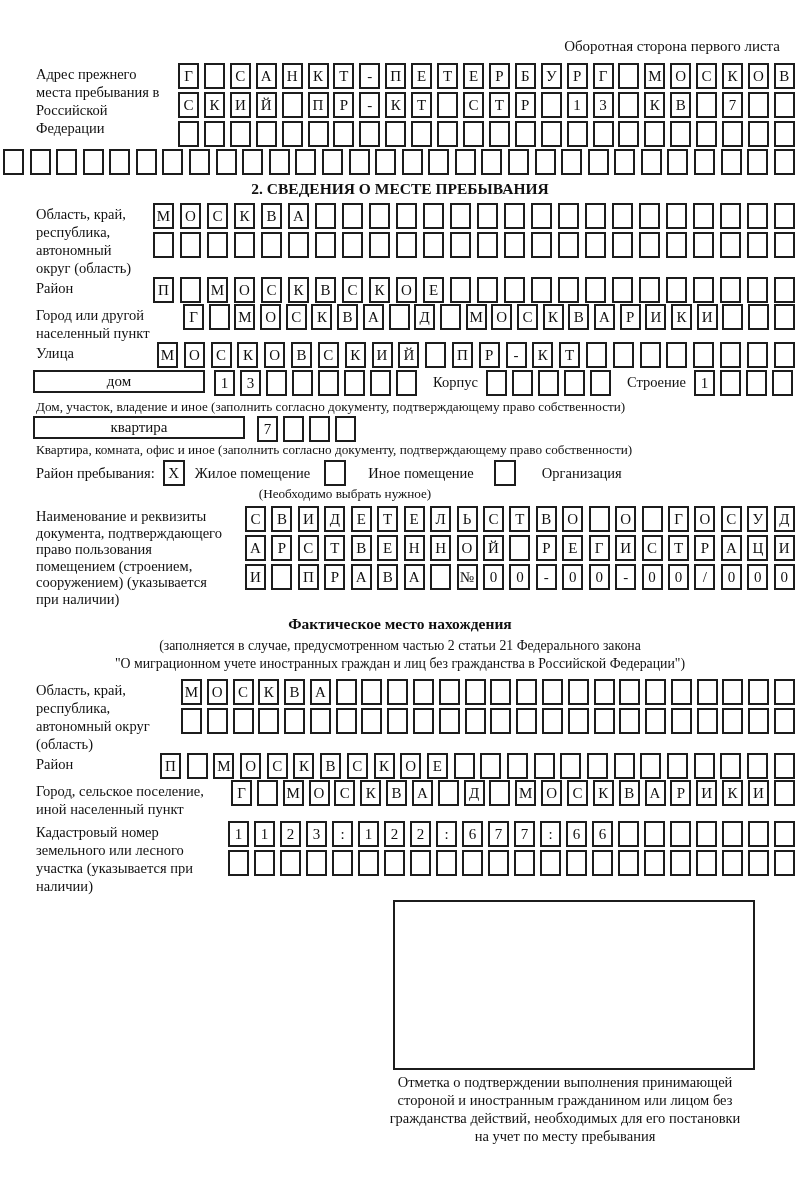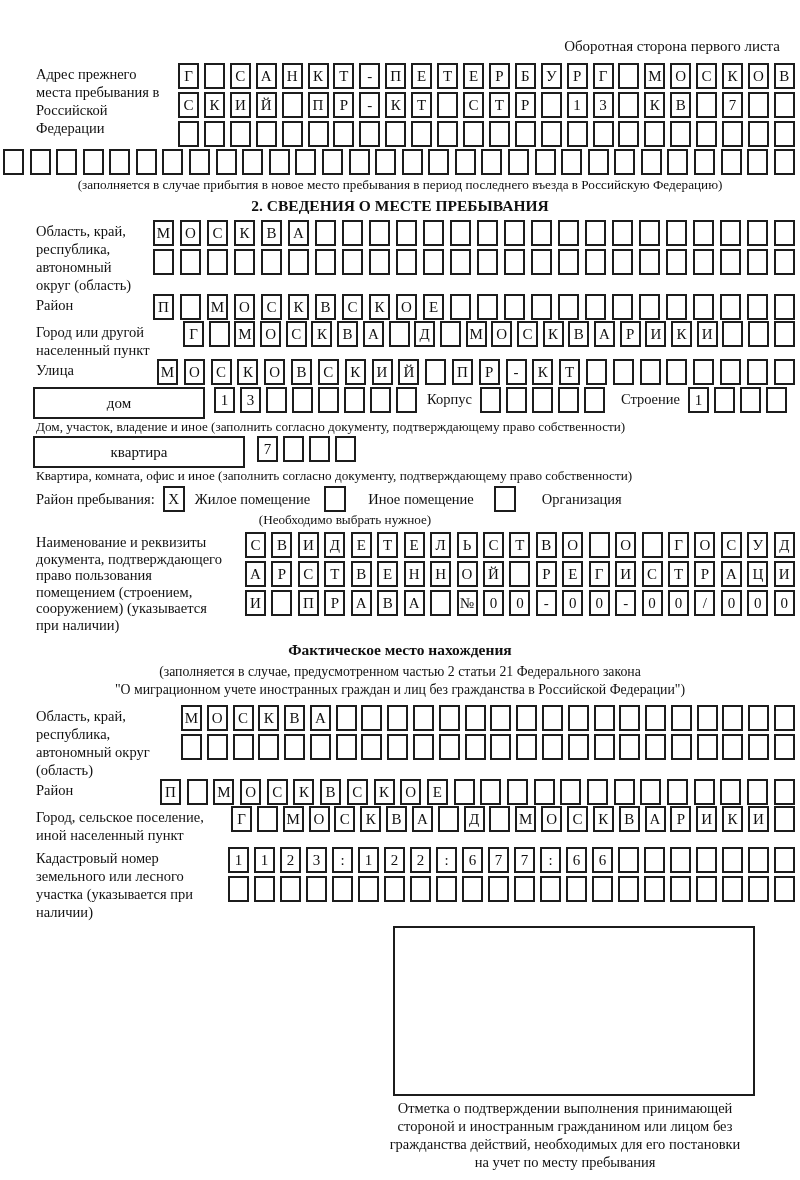--- a/index.html
+++ b/index.html
@@ -18,24 +18,24 @@
         display:flex;align-items:center;justify-content:center;font-size:15px;line-height:1;}
   .cell-row.compact{justify-content:flex-start;gap:5px;}
   .full-row{margin:2px 5px 0 3px;}
   .caption{font-size:13.2px;line-height:14px;}
   .caption.center{text-align:center;margin-top:3px;}
   .sec-title{font-weight:bold;font-size:15.5px;text-align:center;margin-top:5px;line-height:18px;}
   .mt5{margin-top:5px;} .mt3{margin-top:3px;} .mt1{margin-top:1px;} .mt6{margin-top:6px;} .mt8{margin-top:8px;}
   .w-prev{flex:0 0 142px;} .w-obl{flex:0 0 117px;} .w-gorod{flex:0 0 147px;} .w-ulitsa{flex:0 0 121px;}
   .w-doc{flex:0 0 209px;} .w-obl2{flex:0 0 145px;} .w-raion2{flex:0 0 124px;} .w-gorod2{flex:0 0 195px;} .w-kad{flex:0 0 192px;}
   .house-row{display:flex;align-items:flex-start;margin:2px 5px 0 33px;}
-  .named-box{height:32px;box-sizing:border-box;border:2px solid #1c1c1c;display:flex;align-items:center;justify-content:center;font-size:15px;}
+  .named-box{height:23px;box-sizing:border-box;border:2px solid #1c1c1c;display:flex;align-items:center;justify-content:center;font-size:15px;}
   .box-dom{width:172px;} .box-kv{width:212px;}
   .inline-lbl{font-size:14.5px;padding-top:4px;white-space:nowrap;}
-  .ml9{margin-left:9px;} .ml12{margin-left:12px;} .ml14{margin-left:10px;text-align:center;} .ml8{margin-left:8px;} .ml16{margin-left:16px;}
+  .ml9{margin-left:9px;} .ml12{margin-left:12px;} .ml14{margin-left:16px;text-align:center;} .ml8{margin-left:8px;} .ml16{margin-left:16px;}
   .cap-indent{margin-left:36px;margin-top:1px;}
   .chk-row{display:flex;align-items:center;margin:3px 5px 0 36px;font-size:14.5px;}
   .chk{flex:0 0 22px;height:26px;box-sizing:border-box;border:2px solid #1c1c1c;
        display:flex;align-items:center;justify-content:center;font-size:15px;}
   .chk-note{margin-left:195px;width:300px;text-align:center;margin-top:1px;}
   .center-note{text-align:center;font-size:13.8px;line-height:18px;}
   .stamp-box{width:362px;height:170px;box-sizing:border-box;border:2px solid #1c1c1c;margin:5px 0 0 393px;}
   .stamp-caption{width:470px;margin:3px 0 0 330px;text-align:center;font-size:14.5px;line-height:18px;}
 </style>
 </head>
@@ -153,21 +153,20 @@
       <span class="cell"></span>
       <span class="cell"></span>
       <span class="cell"></span>
       <span class="cell"></span>
       <span class="cell"></span>
       <span class="cell"></span>
       <span class="cell"></span>
       <span class="cell"></span>
       <span class="cell"></span>
     </div>
-  <div class="caption center">(заполняется в случае прибытия в новое место пребывания в период последнего въезда в Российскую Федерацию)</div>
 
   <div class="sec-title">2. СВЕДЕНИЯ О МЕСТЕ ПРЕБЫВАНИЯ</div>
 
   <div class="field mt5">
     <div class="f-label w-obl">Область, край, республика, автономный округ (область)</div>
     <div class="rows">
       <div class="cell-row">
           <span class="cell">М</span>
           <span class="cell">О</span>
           <span class="cell">С</span>

